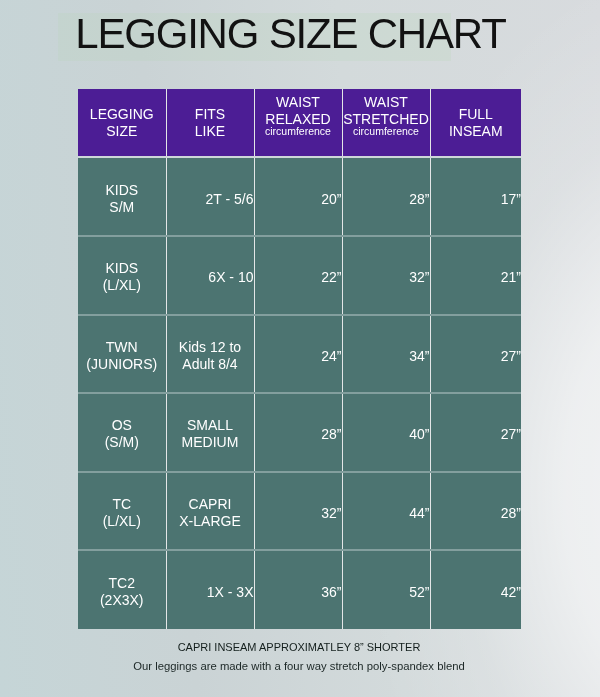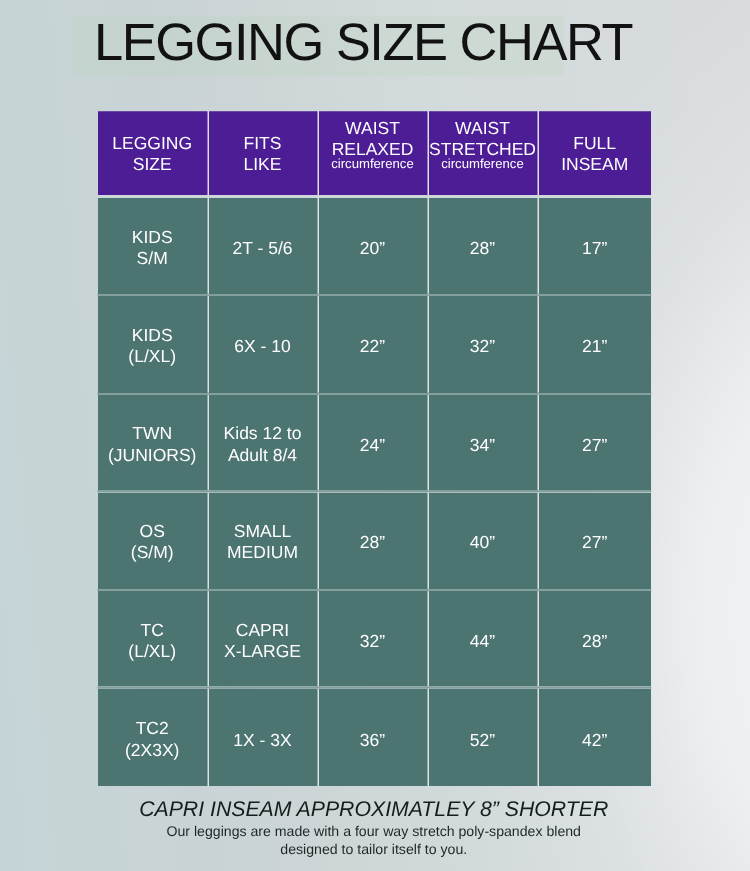--- a/index.html
+++ b/index.html
@@ -123,32 +123,32 @@
   }
   tbody td .cellbox {
     position: absolute;
     left: 0; right: 0;
     top: 50%;
     transform: translateY(calc(-50% + 1.5px));
     line-height: 17px;
   }
   tbody td .cellbox.one-line {
     transform: translateY(calc(-50% + 2px));
+    text-align: right;
   }
   .footer {
     position: absolute;
     left: -1px; right: 1px;
     top: 639px;
     text-align: center;
   }
   .foot-main {
-    font-size: 17px;
+    font-size: 11px;
     line-height: 17px;
     color: #131e1c;
-    font-style: italic;
   }
   .foot-sub {
     font-size: 11.3px;
     color: #1c2726;
     line-height: 14.4px;
     margin-top: 2.5px;
   }
 </style>
 </head>
 <body>
@@ -292,17 +292,16 @@
             <div class="cellbox one-line"><span>42”</span></div>
           </td>
         </tr>
       </tbody>
   </table>
 
   <div class="footer">
     <div class="foot-main">CAPRI INSEAM APPROXIMATLEY 8” SHORTER</div>
     <div class="foot-sub">
       <div>Our leggings are made with a four way stretch poly-spandex blend</div>
-      <div>designed to tailor itself to you.</div>
     </div>
   </div>
 
 </div>
 
 </body></html>

